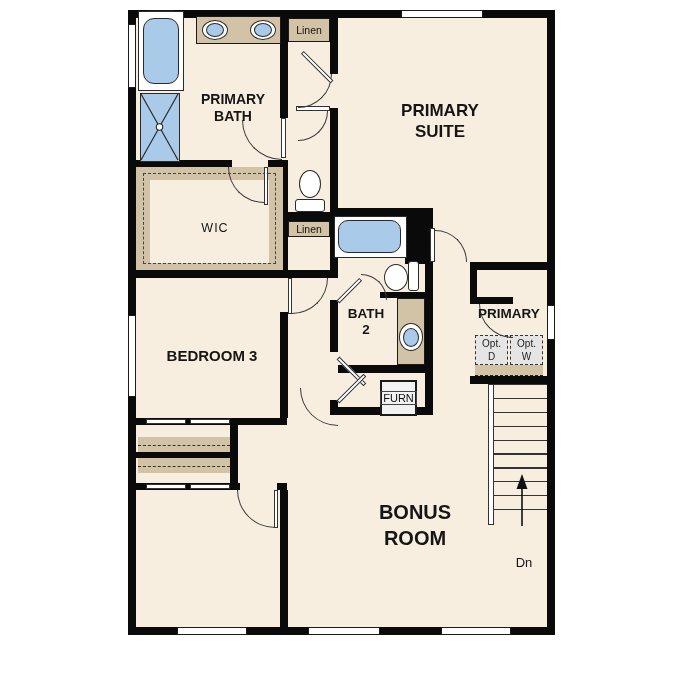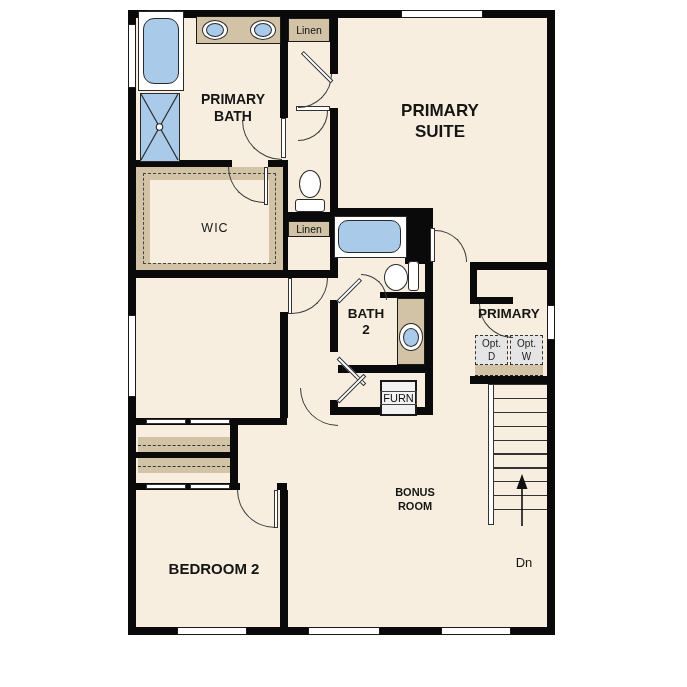--- a/index.html
+++ b/index.html
@@ -175,19 +175,19 @@
     <div class="arc arc-bl" style="left:109px;top:480px;width:38px;height:38px"></div>
 
     <div class="lbl" style="left:45px;top:81px;width:120px;font-size:14px">PRIMARY
 BATH</div>
     <div class="lbl" style="left:242px;top:90px;width:140px;font-size:17px;line-height:1.25">PRIMARY
 SUITE</div>
     <div class="lbl sm" style="left:47px;top:211px;width:80px;font-size:12.5px;letter-spacing:1px">WIC</div>
     <div class="lbl" style="left:208px;top:296px;width:60px;font-size:13.5px">BATH
 2</div>
     <div class="lbl" style="left:336px;top:296px;width:90px;font-size:13.5px">PRIMARY</div>
-    <div class="lbl" style="left:16px;top:550px;width:140px;font-size:15px">BEDROOM 2</div>
-    <div class="lbl" style="left:217px;top:475px;width:140px;font-size:11px;line-height:1.3">BONUS
+    <div class="lbl" style="left:14px;top:337px;width:140px;font-size:15px">BEDROOM 3</div>
+    <div class="lbl" style="left:217px;top:489px;width:140px;font-size:20px;line-height:1.3">BONUS
 ROOM</div>
     <div class="lbl sm" style="left:381px;top:545px;width:30px;font-size:13px">Dn</div>
   </div>
 
 </div>
 
 </body></html>

